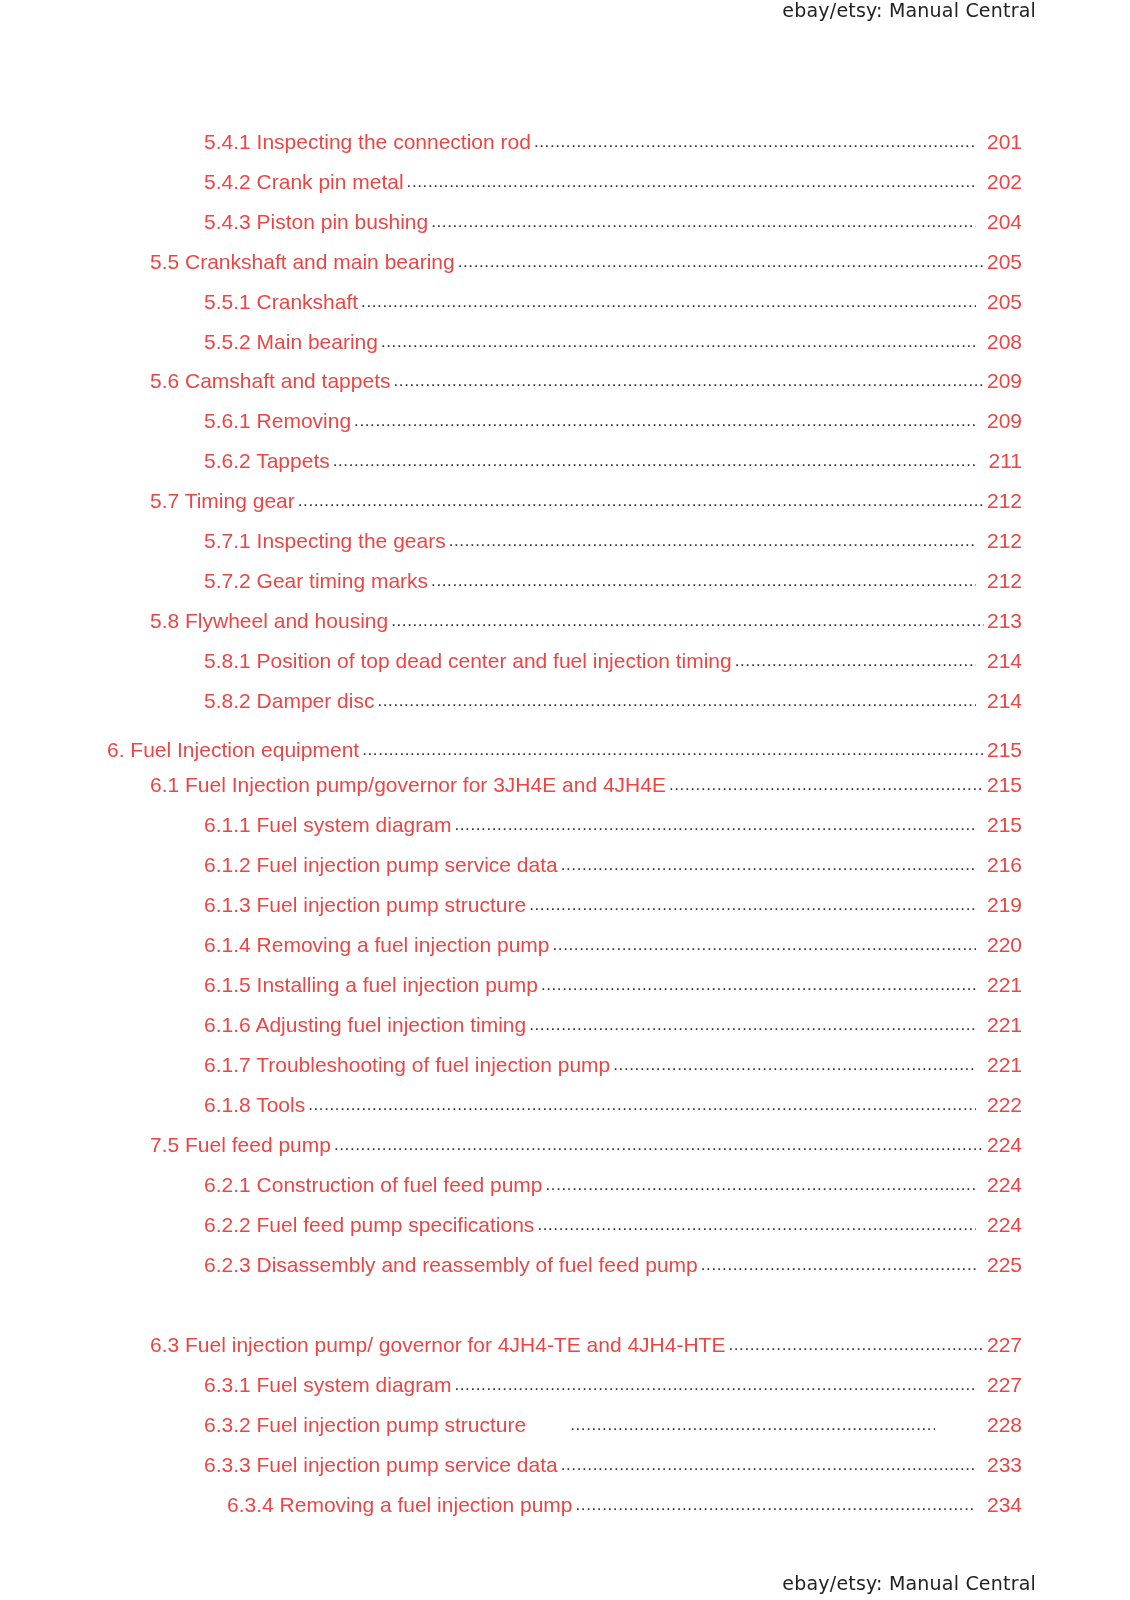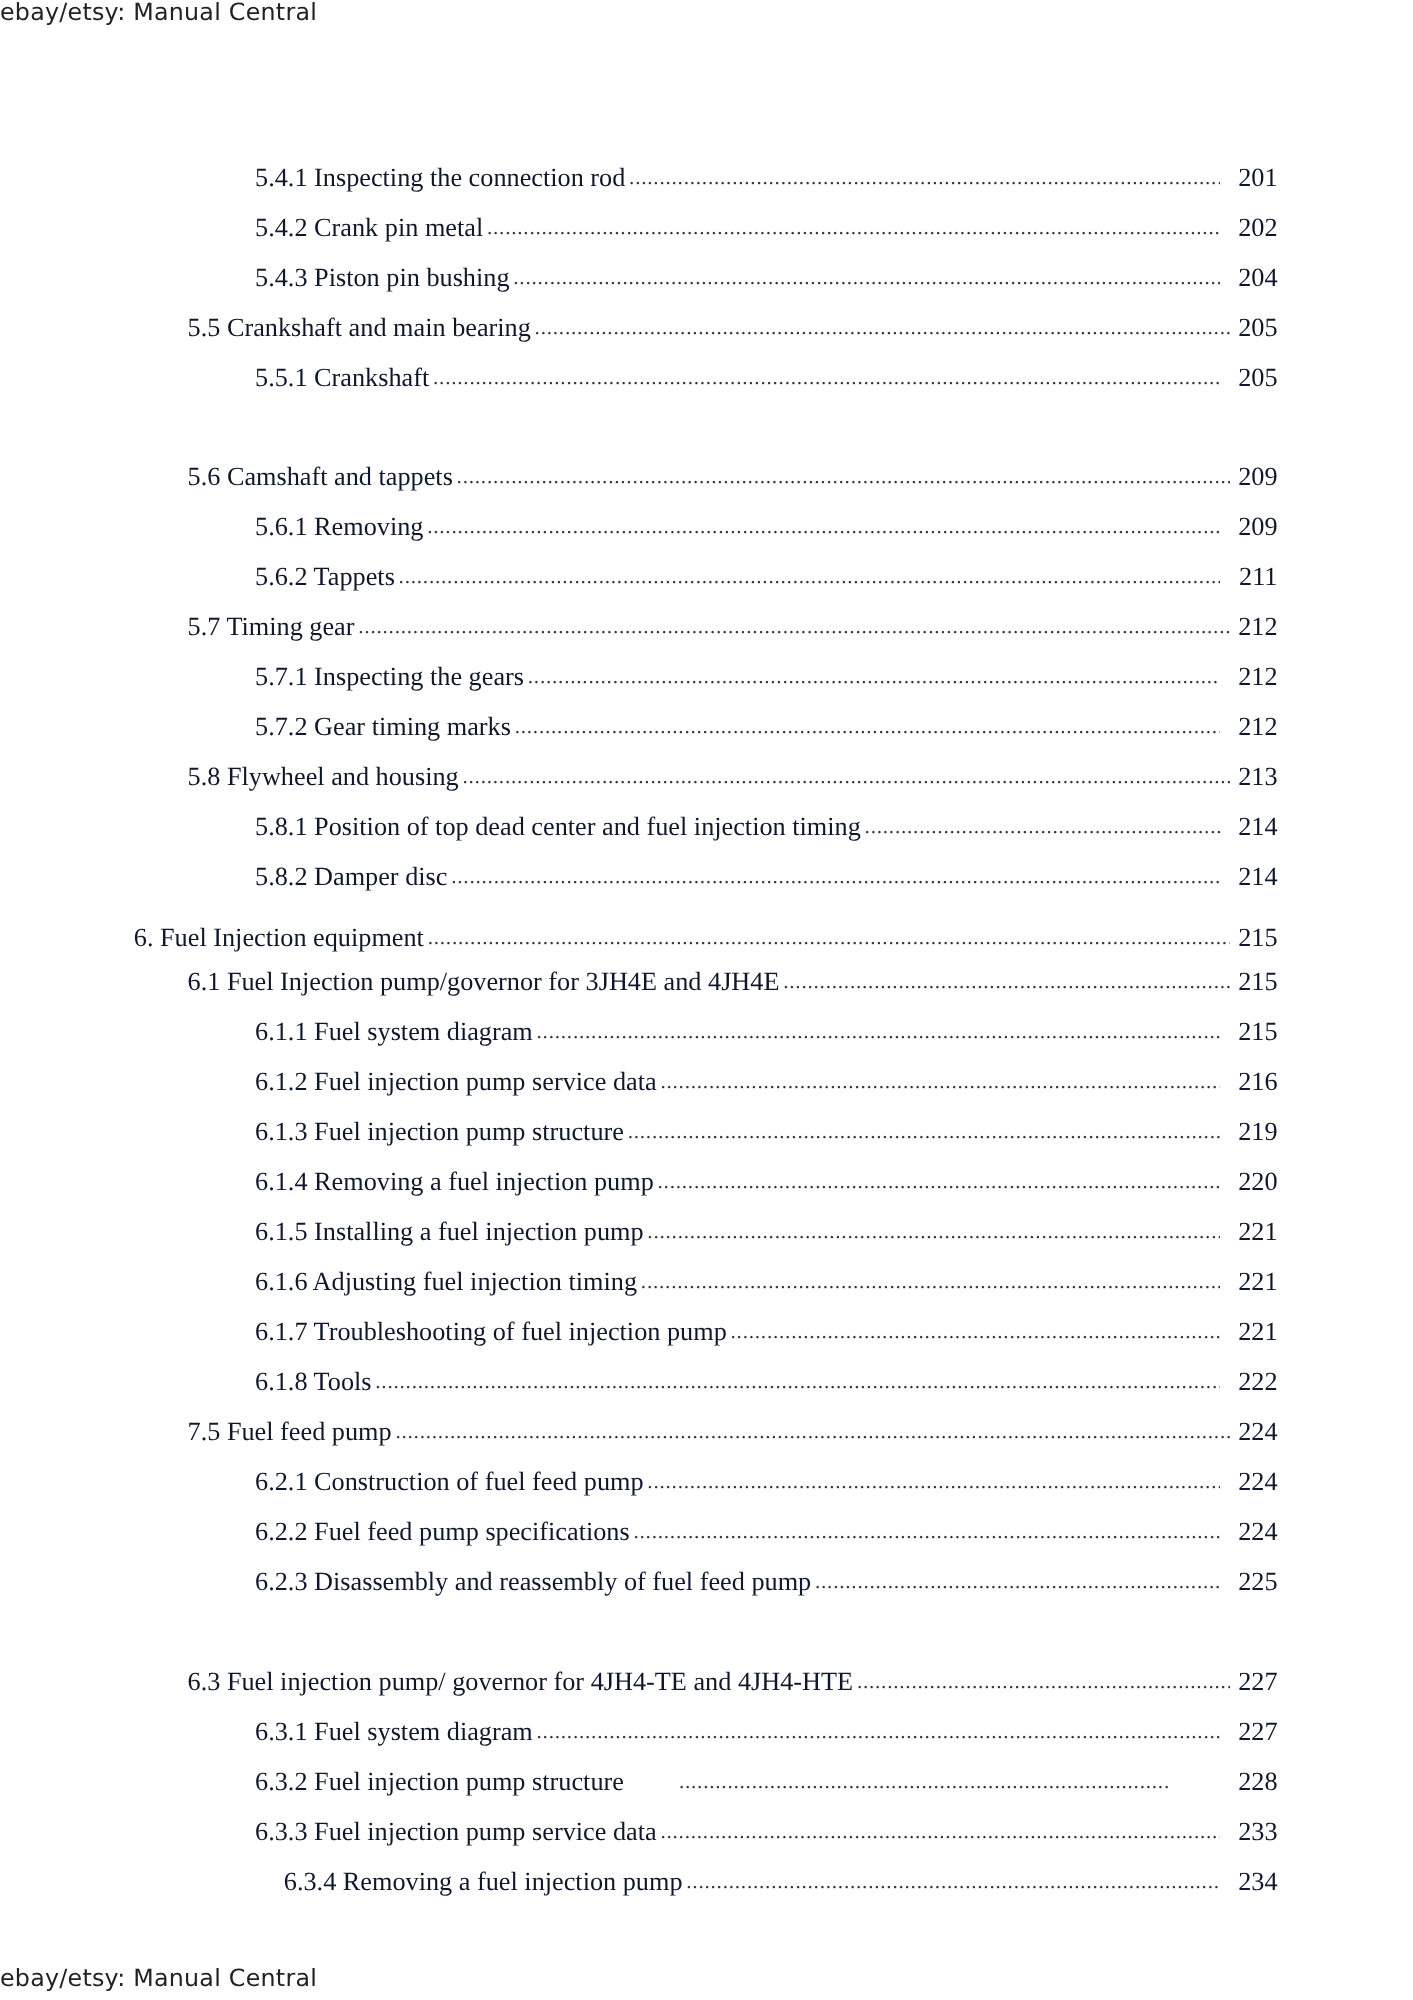--- a/index.html
+++ b/index.html
@@ -1,29 +1,29 @@
 <!DOCTYPE html>
 <html><head>
 <meta charset="utf-8">
 <style>
   html, body { margin: 0; padding: 0; background: #ffffff; }
   body { width: 1130px; height: 1600px; position: relative; overflow: hidden; color: #1a1a1a; }
   .runner {
-    position: absolute; left: 0; width: 1036px; text-align: left;
+    position: absolute; left: 0; width: 1036px; text-align: right;
     font-family: "DejaVu Sans", sans-serif; font-size: 19px; color: #222;
     letter-spacing: 0.2px;
   }
   .runner.top { top: -1px; }
   .runner.bottom { top: 1572px; }
   .toc { position: absolute; left: 0; top: 0; width: 1130px; height: 1600px; }
   .row {
     position: absolute; right: 108px; height: 28px;
     display: flex; align-items: flex-end;
-    font-family: Liberation Serif, serif; font-size: 21px; line-height: 28px;
-    color: #0f172a;
+    font-family: Liberation Sans, sans-serif; font-size: 21px; line-height: 28px;
+    color: #ef4444;
   }
   .row .label { white-space: nowrap; padding-right: 3px; }
   .row .leader {
     flex: 1; height: 28px; overflow: hidden; white-space: nowrap;
     position: relative;
   }
   .row .leader::before {
     content: "........................................................................................................................................................................................................................................................................";
     position: absolute; left: 0; bottom: 0; letter-spacing: 0.6px; font-size: 17px;
     color: #333;
@@ -58,20 +58,25 @@
     <div class="row lvl1" style="top: 248px;">
       <span class="label">5.5 Crankshaft and main bearing</span>
       <span class="leader"></span>
       <span class="page">205</span>
     </div>
     <div class="row lvl2" style="top: 288px;">
       <span class="label">5.5.1 Crankshaft</span>
       <span class="leader"></span>
       <span class="page">205</span>
     </div>
+    <div class="row lvl2" style="top: 328px;">
+      <span class="label">5.5.2 Main bearing</span>
+      <span class="leader"></span>
+      <span class="page">208</span>
+    </div>
     <div class="row lvl1" style="top: 367px;">
       <span class="label">5.6 Camshaft and tappets</span>
       <span class="leader"></span>
       <span class="page">209</span>
     </div>
     <div class="row lvl2" style="top: 407px;">
       <span class="label">5.6.1 Removing</span>
       <span class="leader"></span>
       <span class="page">209</span>
     </div>

